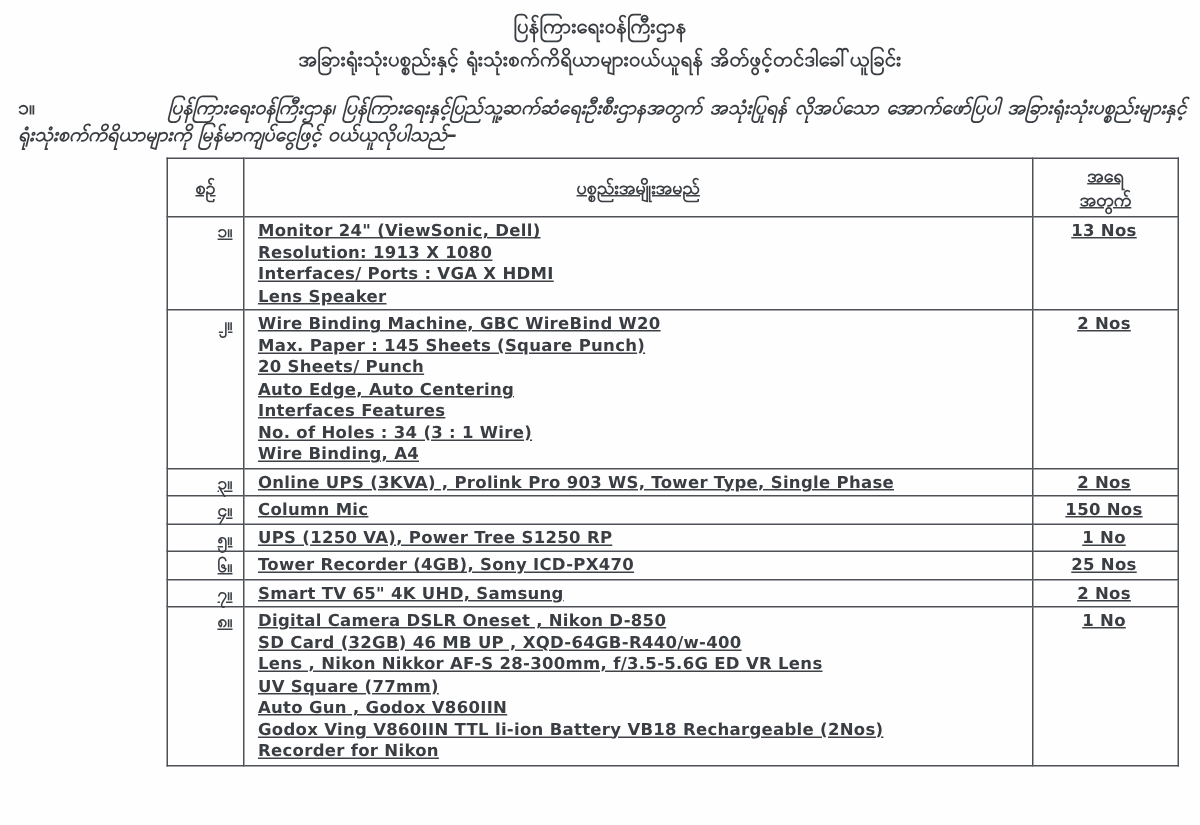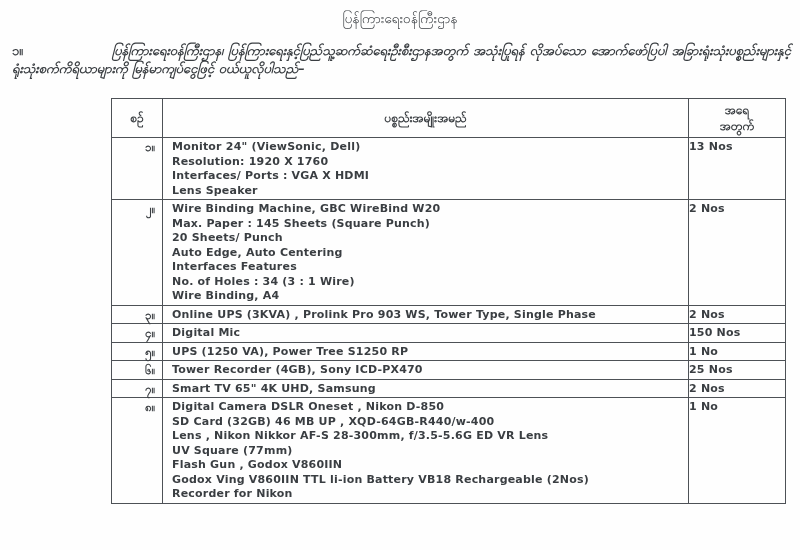--- a/index.html
+++ b/index.html
@@ -13,21 +13,21 @@
     height: 550px;
     overflow: hidden;
     background: #fefefe;
     font-family: "DejaVu Sans", "Liberation Sans", sans-serif;
     color: #3e4247;
   }
   
   .titles {
     padding-top: 7px;
     text-align: center;
-    font-weight: normal;
+    font-weight: bold;
     font-size: 13.5px;
     line-height: 22px;
     color: #3a3e42;
     letter-spacing: 0.2px;
   }
   
   .intro {
     position: relative;
     margin: 13px 9px 0 12px;
     font-size: 13px;
@@ -42,23 +42,24 @@
   }
   .intro-text {
     text-align: justify;
     text-indent: 100px;
     font-style: italic;
   }
   
   table.items {
     border-collapse: collapse;
     table-layout: fixed;
-    margin: 20px 0 0 111px;
+    margin: 5px 0 0 111px;
     width: 674px;
     background: #fefefe;
+    text-decoration: underline;
   }
   table.items col.c-serial { width: 51px; }
   table.items col.c-item   { width: 526px; }
   table.items col.c-qty    { width: 97px; }
   table.items th,
   table.items td {
     border: 1px solid #4d5156;
     vertical-align: top;
     font-weight: bold;
     color: #3a3e42;
@@ -80,34 +81,35 @@
   td.item {
     padding: 2px 4px 1px 9px;
     font-size: 11px;
   }
   td.item .line {
     line-height: 14.5px;
     white-space: nowrap;
     letter-spacing: 0.2px;
   }
   td.qty {
-    text-align: left;
+    text-align: center;
     padding: 2px 2px 0 0;
     font-size: 11px;
     line-height: 14.5px;
     letter-spacing: 0.2px;
   }
 </style>
 </head>
 <body>
 
 <div class="page">
 
   <div class="titles">
     <div>ပြန်ကြားရေးဝန်ကြီးဌာန</div>
+    <div>အခြားရုံးသုံးပစ္စည်းနှင့် ရုံးသုံးစက်ကိရိယာများဝယ်ယူရန် အိတ်ဖွင့်တင်ဒါခေါ်ယူခြင်း</div>
   </div>
 
   <div class="intro">
     <span class="intro-number">၁။</span>
     <div class="intro-text">ပြန်ကြားရေးဝန်ကြီးဌာန၊ ပြန်ကြားရေးနှင့်ပြည်သူ့ဆက်ဆံရေးဦးစီးဌာနအတွက် အသုံးပြုရန် လိုအပ်သော အောက်ဖော်ပြပါ အခြားရုံးသုံးပစ္စည်းများနှင့် ရုံးသုံးစက်ကိရိယာများကို မြန်မာကျပ်ငွေဖြင့် ဝယ်ယူလိုပါသည်–</div>
   </div>
 
   <table class="items">
     <colgroup>
       <col class="c-serial">
@@ -122,21 +124,21 @@
           <div>အရေ</div>
           <div>အတွက်</div>
         </th>
       </tr>
     </thead>
     <tbody>
         <tr>
           <td class="serial">၁။</td>
           <td class="item">
             <div class="line">Monitor 24" (ViewSonic, Dell)</div>
-            <div class="line">Resolution: 1920 X 1760</div>
+            <div class="line">Resolution: 1913 X 1080</div>
             <div class="line">Interfaces/ Ports : VGA X HDMI</div>
             <div class="line">Lens Speaker</div>
           </td>
           <td class="qty">13 Nos</td>
         </tr>
         <tr>
           <td class="serial">၂။</td>
           <td class="item">
             <div class="line">Wire Binding Machine, GBC WireBind W20</div>
             <div class="line">Max. Paper : 145 Sheets (Square Punch)</div>
@@ -151,21 +153,21 @@
         <tr>
           <td class="serial">၃။</td>
           <td class="item">
             <div class="line">Online UPS (3KVA) , Prolink Pro 903 WS, Tower Type, Single Phase</div>
           </td>
           <td class="qty">2 Nos</td>
         </tr>
         <tr>
           <td class="serial">၄။</td>
           <td class="item">
-            <div class="line">Digital Mic</div>
+            <div class="line">Column Mic</div>
           </td>
           <td class="qty">150 Nos</td>
         </tr>
         <tr>
           <td class="serial">၅။</td>
           <td class="item">
             <div class="line">UPS (1250 VA), Power Tree S1250 RP</div>
           </td>
           <td class="qty">1 No</td>
         </tr>
@@ -183,21 +185,21 @@
           </td>
           <td class="qty">2 Nos</td>
         </tr>
         <tr>
           <td class="serial">၈။</td>
           <td class="item">
             <div class="line">Digital Camera DSLR Oneset , Nikon D-850</div>
             <div class="line">SD Card (32GB) 46 MB UP , XQD-64GB-R440/w-400</div>
             <div class="line">Lens , Nikon Nikkor AF-S 28-300mm, f/3.5-5.6G ED VR Lens</div>
             <div class="line">UV Square (77mm)</div>
-            <div class="line">Flash Gun , Godox V860IIN</div>
+            <div class="line">Auto Gun , Godox V860IIN</div>
             <div class="line">Godox Ving V860IIN TTL li-ion Battery VB18 Rechargeable (2Nos)</div>
             <div class="line">Recorder for Nikon</div>
           </td>
           <td class="qty">1 No</td>
         </tr>
       </tbody>
   </table>
 
 </div>
 

